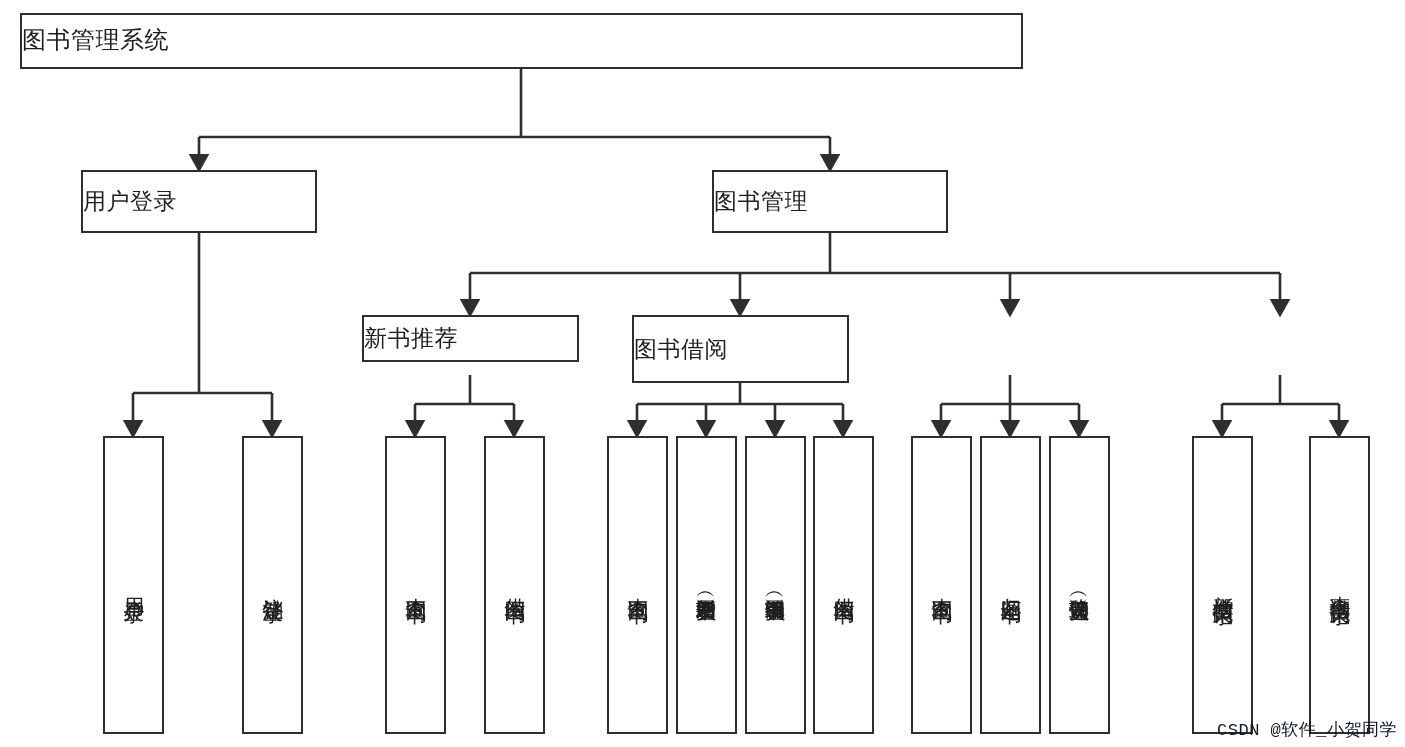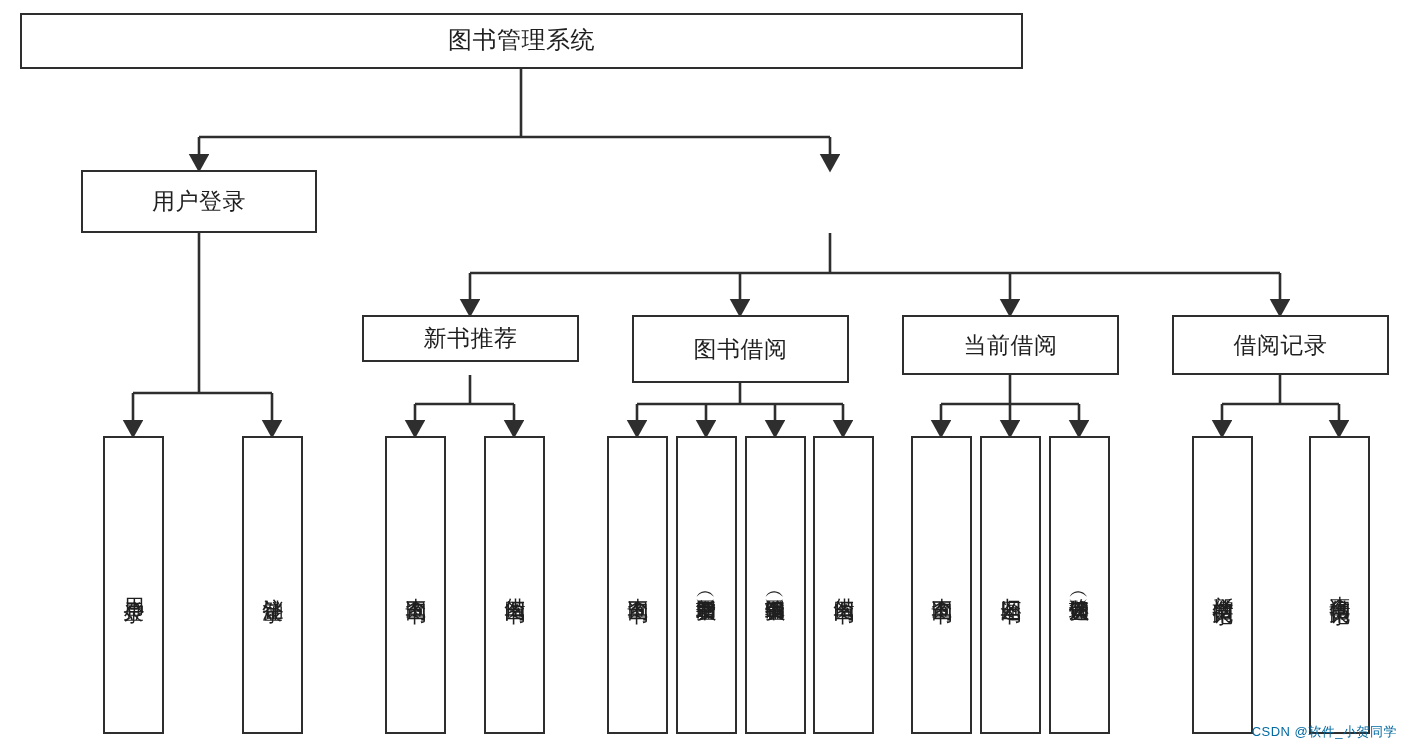--- a/index.html
+++ b/index.html
@@ -27,21 +27,20 @@
     height: 747px;
     pointer-events: none;
   }
   .node {
     position: absolute;
     box-sizing: border-box;
     background: #ffffff;
     border: 2.5px solid #2e2e2e;
     display: flex;
     align-items: center;
-    justify-content: center;
     z-index: 2;
   }
   .node .label {
     display: block;
     text-align: center;
     color: #1f1f1f;
     line-height: 1.15;
     white-space: nowrap;
   }
   .node.horiz .label {
@@ -67,26 +66,26 @@
   }
   .node.vert.tight .label {
     font-size: 20px;
     line-height: 1.30;
     letter-spacing: 0.5px;
   }
   .watermark {
     position: absolute;
     right: 8px;
     bottom: 6px;
-    font-size: 13px;
-    color: #0369a1;
+    font-size: 17px;
+    color: #0f172a;
     letter-spacing: 0.5px;
     z-index: 5;
     white-space: nowrap;
-    font-family: Liberation Sans, sans-serif;
+    font-family: Liberation Mono, monospace;
   }
 </style>
 </head>
 <body>
 
 <div id="canvas">
 
   <svg id="wires" viewBox="0 0 1405 747" xmlns="http://www.w3.org/2000/svg">
     <defs>
       <marker id="arrow" markerWidth="10" markerHeight="10" refX="3.2" refY="4" orient="auto" markerUnits="strokeWidth">
@@ -138,33 +137,30 @@
     </g>
   </svg>
 
   <div class="node horiz root" style="left:20px; top:13px; width:1003px; height:56px;">
     <span class="label">图书管理系统</span>
   </div>
 
   <div class="node horiz" style="left:81px; top:170px; width:236px; height:63px;">
     <span class="label">用户登录</span>
   </div>
+  <div class="node horiz" style="left:712px; top:170px; width:236px; height:63px;">
+    <span class="label">图书管理</span>
+  </div>
 
   <div class="node horiz" style="left:362px; top:315px; width:217px; height:47px;">
     <span class="label">新书推荐</span>
   </div>
   <div class="node horiz" style="left:632px; top:315px; width:217px; height:68px;">
     <span class="label">图书借阅</span>
   </div>
-  <div class="node horiz" style="left:902px; top:315px; width:217px; height:60px;">
-    <span class="label">当前借阅</span>
-  </div>
-  <div class="node horiz" style="left:1172px; top:315px; width:217px; height:60px;">
-    <span class="label">借阅记录</span>
-  </div>
 
   <div class="node vert" style="left:103px; top:436px; width:61px; height:298px;">
     <span class="label">用户登录</span>
   </div>
   <div class="node vert" style="left:242px; top:436px; width:61px; height:298px;">
     <span class="label">注销登录</span>
   </div>
 
   <div class="node vert" style="left:385px; top:436px; width:61px; height:298px;">
     <span class="label">查询图书</span>

